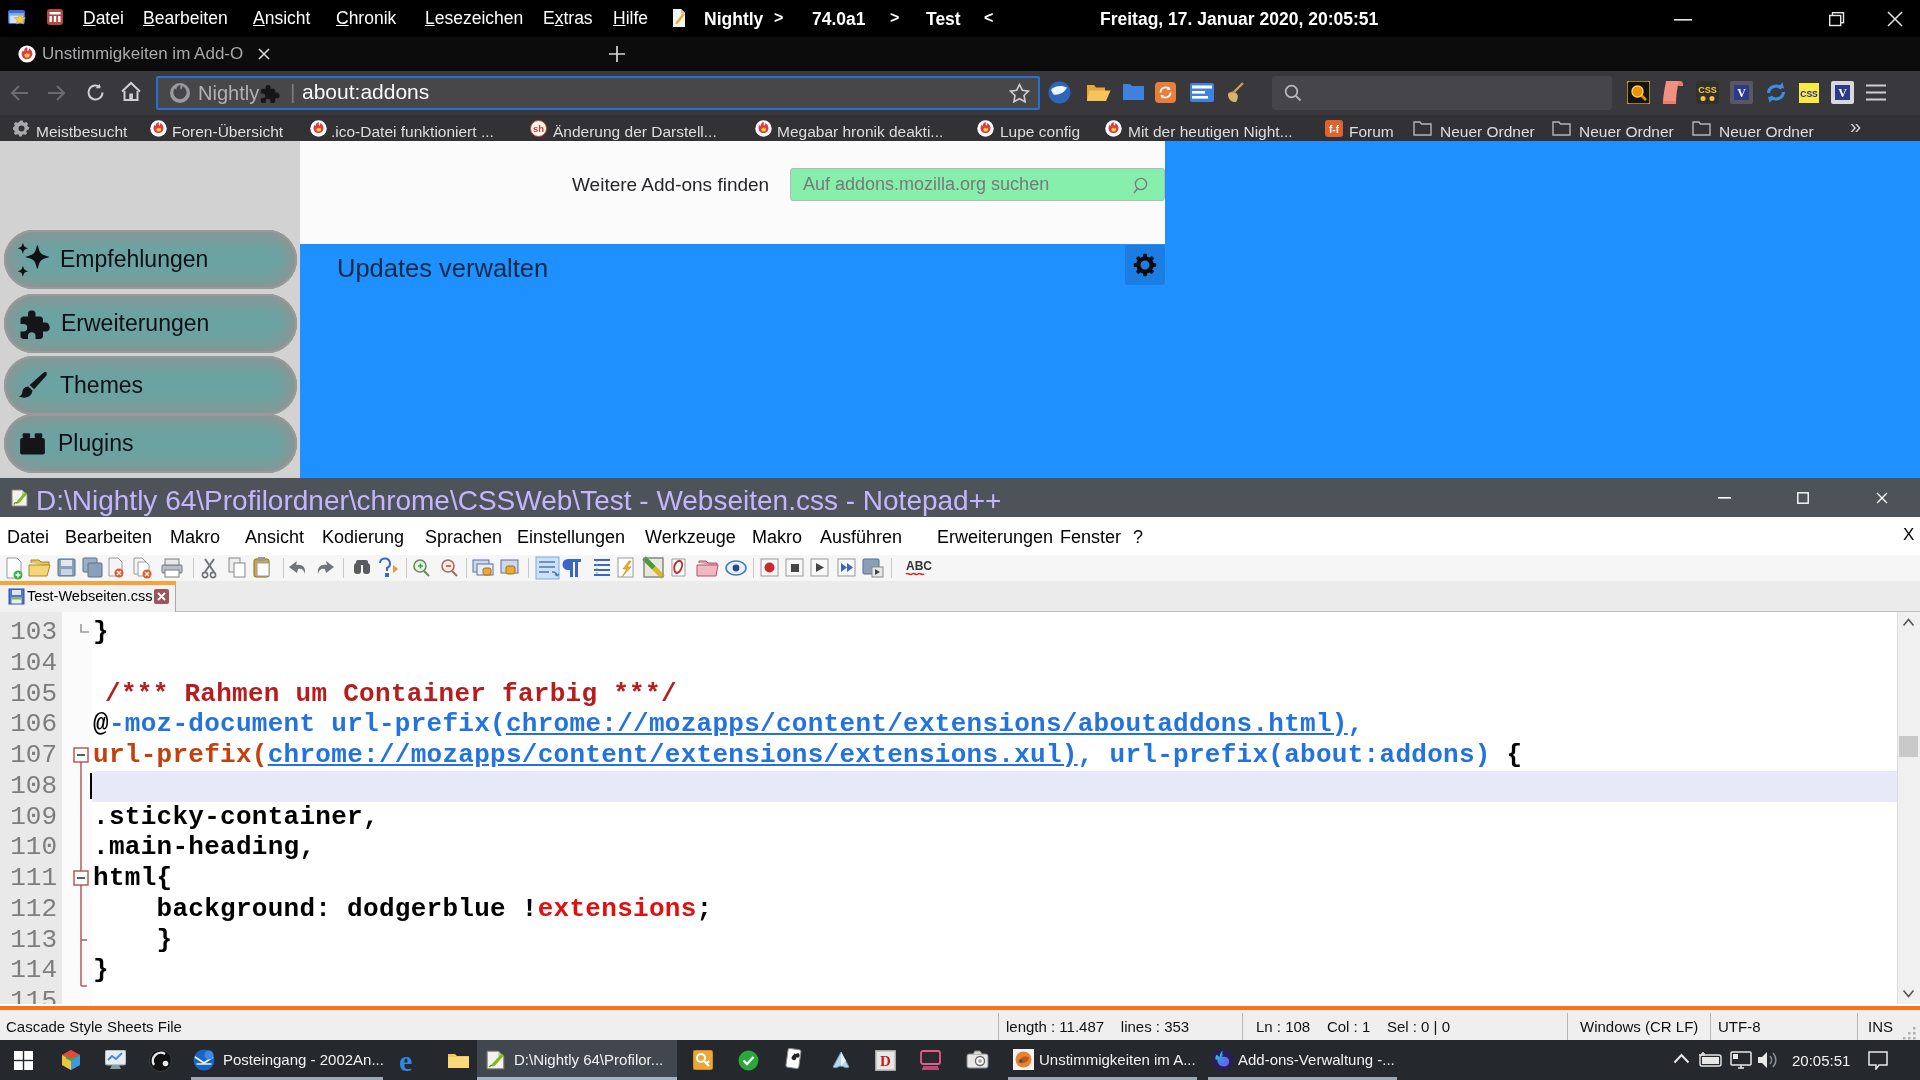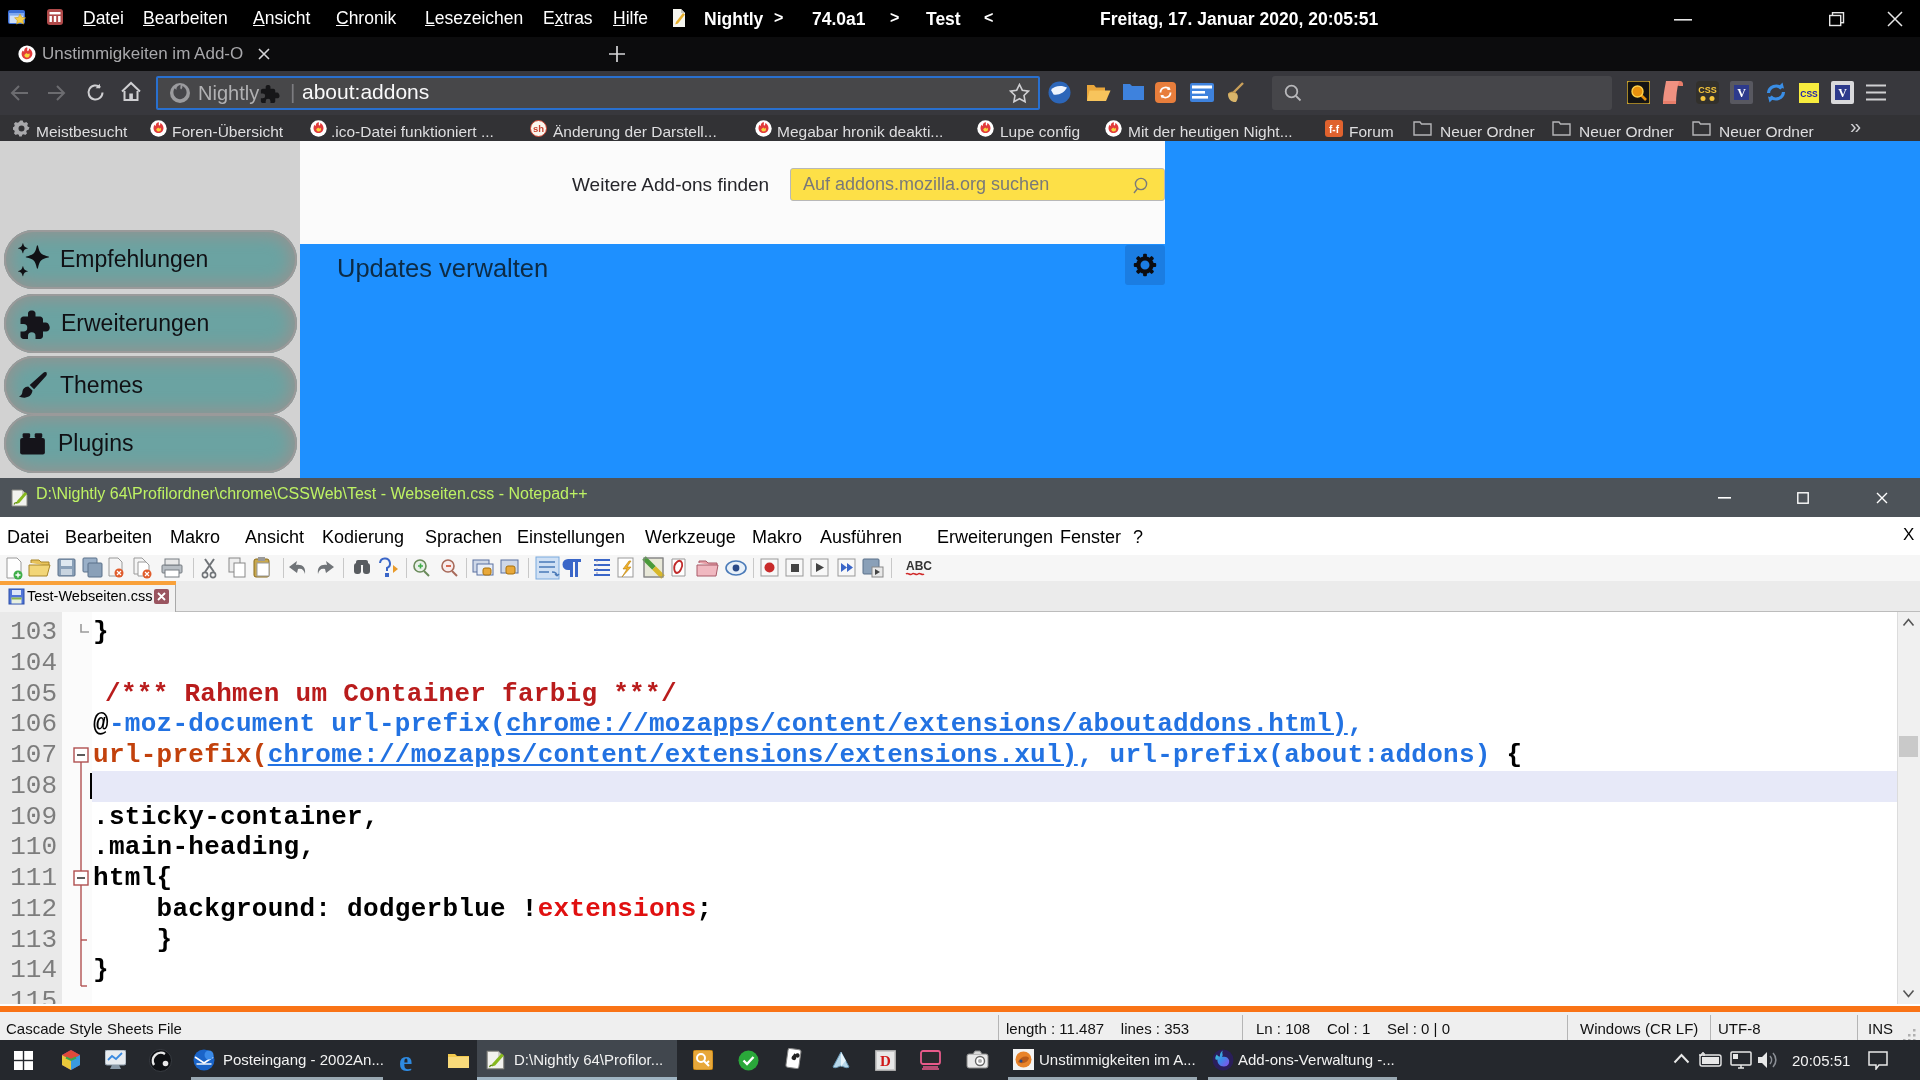--- a/index.html
+++ b/index.html
@@ -17,26 +17,26 @@
 #fxbm{left:0;top:115px;width:1920px;height:26px;background:#323235}
 .bmi{display:inline-flex;align-items:center;height:26px;color:#dedee0;font-size:15.5px;margin-right:0}
 
 #page{left:0;top:141px;width:1920px;height:337px;background:#1e90ff}
 #sidebar{left:0;top:0;width:300px;height:337px;background:#d2d2d2}
 #whead{left:300px;top:0;width:865px;height:103px;background:#fbfbfb}
 .sbtn{left:4px;width:293px;height:59px;border-radius:30px;background:#6ba3a2;box-shadow:inset 0 0 0 2px #9a9a9a,inset 0 0 15px 7px #8f9593;display:flex;align-items:center;color:#101014;font-size:23px}
 .sbtn svg{margin-left:12px;margin-right:9px}
 
 #npp{left:0;top:478px;width:1920px;height:562px;background:#fff}
-#npptitle{left:0;top:0;width:1920px;height:39px;background:#4d5359;color:#bef264;font-size:16px}
+#npptitle{left:0;top:0;width:1920px;height:39px;background:#4d5359;color:#c4b5fd;font-size:28px}
 #nppmenu{left:0;top:39px;width:1920px;height:38px;background:#fff;color:#000;font-size:18px}
 #npptool{left:0;top:77px;width:1920px;height:26px;background:#f6f6f6}
 #npptabs{left:0;top:103px;width:1920px;height:31px;background:#ebebeb;border-bottom:1px solid #bcbcbc}
 #nppedit{left:0;top:134px;width:1920px;height:392px;background:#fff;overflow:hidden}
-#nppstatus{left:0;top:528px;width:1920px;height:34px;background:#efefef;border-top:6px solid #f97316;font-size:15px;color:#111}
+#nppstatus{left:0;top:528px;width:1920px;height:34px;background:#efefef;border-top:4px solid #f97316;font-size:15px;color:#111}
 .code{font-family:"Liberation Mono",monospace;font-weight:bold;font-size:26px;letter-spacing:0.28px;white-space:pre;line-height:30.75px}
 .lnum{font-family:"Liberation Mono",monospace;font-size:26px;color:#7d7d7d;text-align:right;line-height:30.75px}
 
 #taskbar{left:0;top:1040px;width:1920px;height:40px;background:#25282d;color:#fff}
 .tbtxt{font-size:15px;color:#f2f2f2}
 .underl{position:absolute;bottom:0;height:3px;background:#99a8b2}
 </style></head>
 <body>
 <div id="stage">
 
@@ -266,21 +266,21 @@
         <path d="M1 2h6l1.5 2H18v11H1z" fill="none" stroke="#b5b5b8" stroke-width="1.4"></path>
       </svg>
  <span class="abs bmi" style="left:1719px;top:4px">Neuer Ordner</span>
  <span class="abs" style="left:1850px;top:0px;font-size:20px;color:#cfcfd2">»</span>
 </div>
 
 <div class="abs" id="page">
  <div class="abs" id="sidebar"></div>
  <div class="abs" id="whead">
    <span class="abs" style="left:272px;top:33px;font-size:19px;color:#25252a">Weitere Add-ons finden</span>
-   <div class="abs" style="left:490px;top:27px;width:375px;height:33px;background:#fde047;border:1px solid #b8b8b8;border-radius:3px">
+   <div class="abs" style="left:490px;top:27px;width:375px;height:33px;background:#86efac;border:1px solid #b8b8b8;border-radius:3px">
      <span class="abs" style="left:12px;top:5px;font-size:18px;color:#797979">Auf addons.mozilla.org suchen</span>
      <svg class="abs" style="left:342px;top:8px" width="18" height="18" viewBox="0 0 18 18">
             <circle cx="8" cy="7" r="5.6" fill="none" stroke="#7a7a7a" stroke-width="1.4"></circle>
             <path d="M4.5 11.5 1 16" stroke="#7a7a7a" stroke-width="1.4"></path>
           </svg>
    </div>
  </div>
  <div class="abs sbtn" style="top:89px">
   <svg width="35" height="36" viewBox="0 0 35 36" fill="#101014">
           <path d="M22 4c1.6 7.2 3.2 8.8 10.4 10.4.9.2.9 1 0 1.2C25.2 17.2 23.6 18.8 22 26c-.2.9-1 .9-1.2 0-1.6-7.2-3.2-8.8-10.4-10.4-.9-.2-.9-1 0-1.2C17.6 12.8 19.2 11.2 20.8 4c.2-.9 1-.9 1.2 0z"></path>

